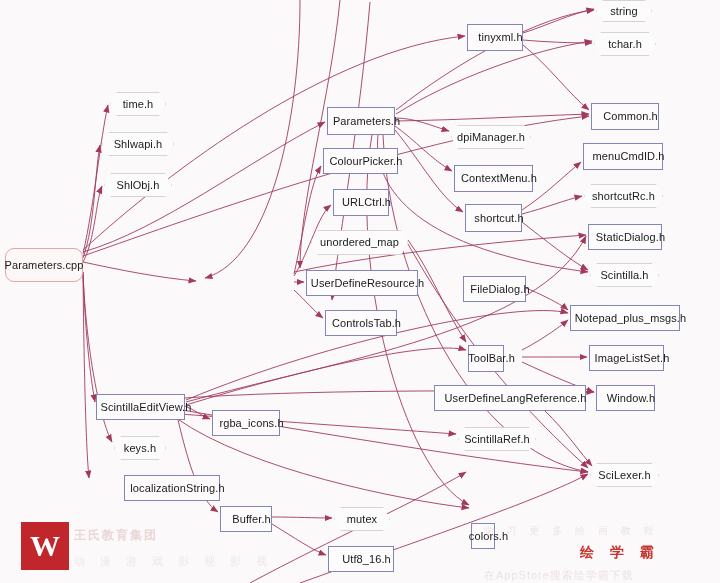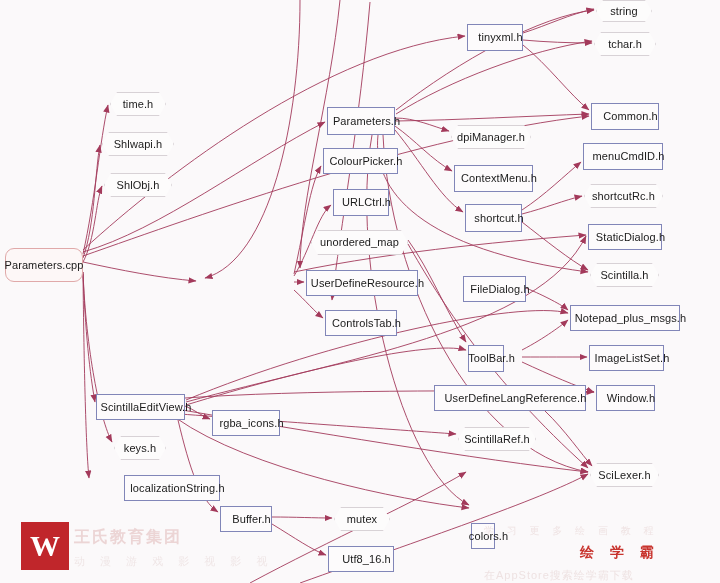--- a/index.html
+++ b/index.html
@@ -43,21 +43,21 @@
     display:flex;align-items:center;justify-content:center;
   }
   .wm-logo .glyph{
     color:#ffffff;font-size:30px;font-weight:bold;
     font-family:"Liberation Serif", serif;
     line-height:1;
   }
   .wm-text{
     position:absolute;
     color:#e7c9c9;
-    font-size:16px;
+    font-size:12px;
     font-weight:bold;
     letter-spacing:2px;
     white-space:nowrap;
     opacity:.75;
   }
   .wm-text.sub{
     font-size:11px;letter-spacing:6px;color:#ece0e0;font-weight:normal;
   }
   .wm-right{
     position:absolute;white-space:nowrap;

